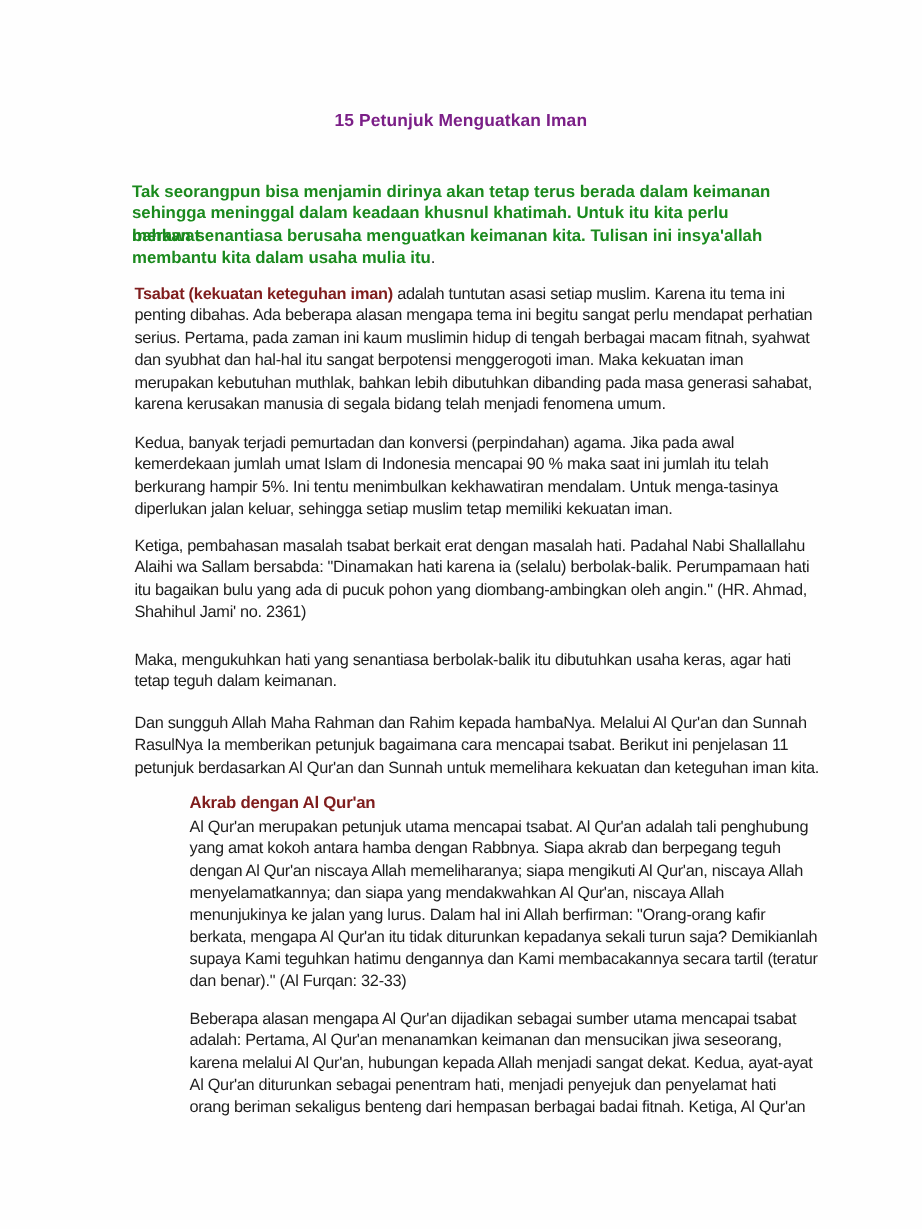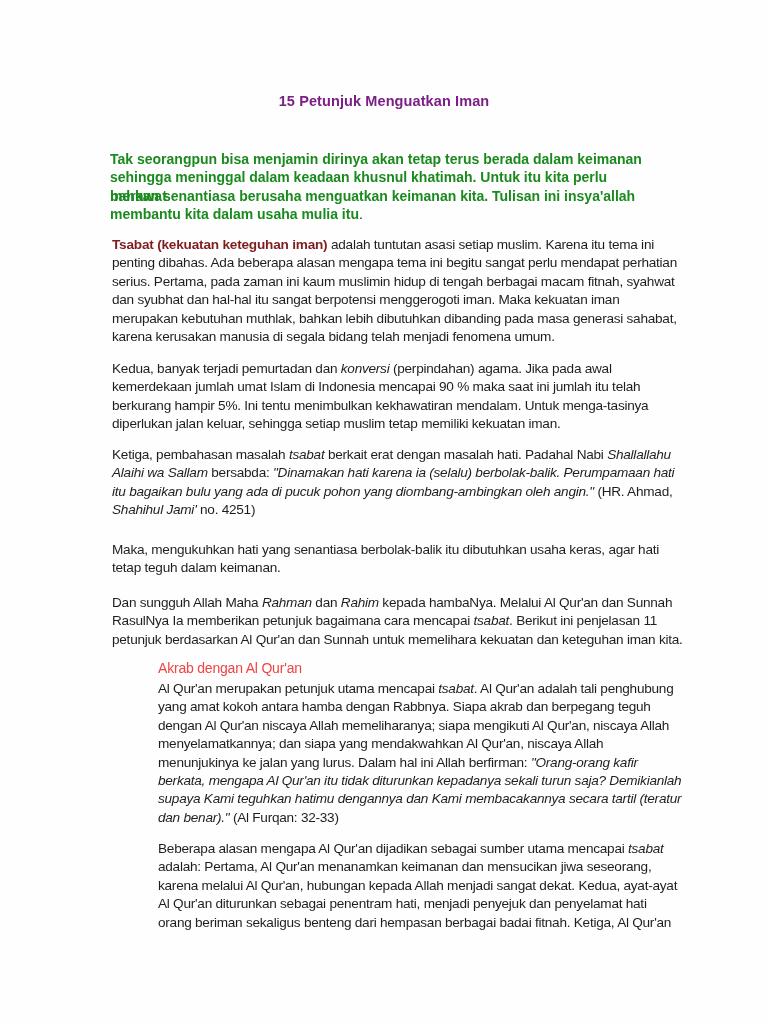--- a/index.html
+++ b/index.html
@@ -9,23 +9,23 @@
   .title { position: absolute; left: 0; width: 768px; top: 93px; text-align: center;
            font-size: 14.5px; font-weight: bold; color: #7b1f87; letter-spacing: 0.1px; }
   .intro { position: absolute; left: 110px; width: 548px; top: 150px; 
            font-size: 14px; font-weight: bold; color: #1b8a1e; line-height: 18.6px; }
   .intro .period { color: #1c1c1c; font-weight: normal; }
   .para { position: absolute; left: 112px; width: 560px; font-size: 13.6px; line-height: 18.4px;
           letter-spacing: -0.25px; color: #1e1e1e; white-space: nowrap; }
   .para.indent { left: 158px; width: 500px; }
   .line { display: block; height: 18.4px; }
   .b { font-weight: bold; color: #7f1d1d; letter-spacing: -0.2px; }
-  .i { font-style: italic; }
-  .subhead { position: absolute; left: 158px; top: 660px; font-size: 14px; font-weight: normal;
-             color: #ef4444; letter-spacing: -0.2px; }
+  .i { }
+  .subhead { position: absolute; left: 158px; top: 660px; font-size: 14px; font-weight: bold;
+             color: #7f1d1d; letter-spacing: -0.2px; }
 </style>
 </head>
 <body>
 
 <div class="page">
 
   <div class="title">15 Petunjuk Menguatkan Iman</div>
 
   <div class="intro">
     <span class="line">Tak seorangpun bisa menjamin dirinya akan tetap terus berada dalam keimanan</span>
@@ -47,21 +47,21 @@
     <span class="line"><span>Kedua, banyak terjadi pemurtadan dan </span><span class="i">konversi</span><span> (perpindahan) agama. Jika pada awal</span></span>
     <span class="line">kemerdekaan jumlah umat Islam di Indonesia mencapai 90 % maka saat ini jumlah itu telah</span>
     <span class="line">berkurang hampir 5%. Ini tentu menimbulkan kekhawatiran mendalam. Untuk menga-tasinya</span>
     <span class="line">diperlukan jalan keluar, sehingga setiap muslim tetap memiliki kekuatan iman.</span>
   </div>
 
   <div class="para" style="top:446px">
     <span class="line"><span>Ketiga, pembahasan masalah </span><span class="i">tsabat</span><span> berkait erat dengan masalah hati. Padahal Nabi </span><span class="i">Shallallahu</span></span>
     <span class="line"><span class="i">Alaihi wa Sallam</span><span> bersabda: </span><span class="i">"Dinamakan hati karena ia (selalu) berbolak-balik. Perumpamaan hati</span></span>
     <span class="line"><span class="i">itu bagaikan bulu yang ada di pucuk pohon yang diombang-ambingkan oleh angin."</span><span> (HR. Ahmad,</span></span>
-    <span class="line"><span class="i">Shahihul Jami'</span><span> no. 4251)</span></span>
+    <span class="line"><span class="i">Shahihul Jami'</span><span> no. 2361)</span></span>
   </div>
 
   <div class="para" style="top:541px">
     <span class="line">Maka, mengukuhkan hati yang senantiasa berbolak-balik itu dibutuhkan usaha keras, agar hati</span>
     <span class="line">tetap teguh dalam keimanan.</span>
   </div>
 
   <div class="para" style="top:594px">
     <span class="line"><span>Dan sungguh Allah Maha </span><span class="i">Rahman</span><span> dan </span><span class="i">Rahim</span><span> kepada hambaNya. Melalui Al Qur'an dan Sunnah</span></span>
     <span class="line"><span>RasulNya Ia memberikan petunjuk bagaimana cara mencapai </span><span class="i">tsabat</span><span>. Berikut ini penjelasan 11</span></span>

